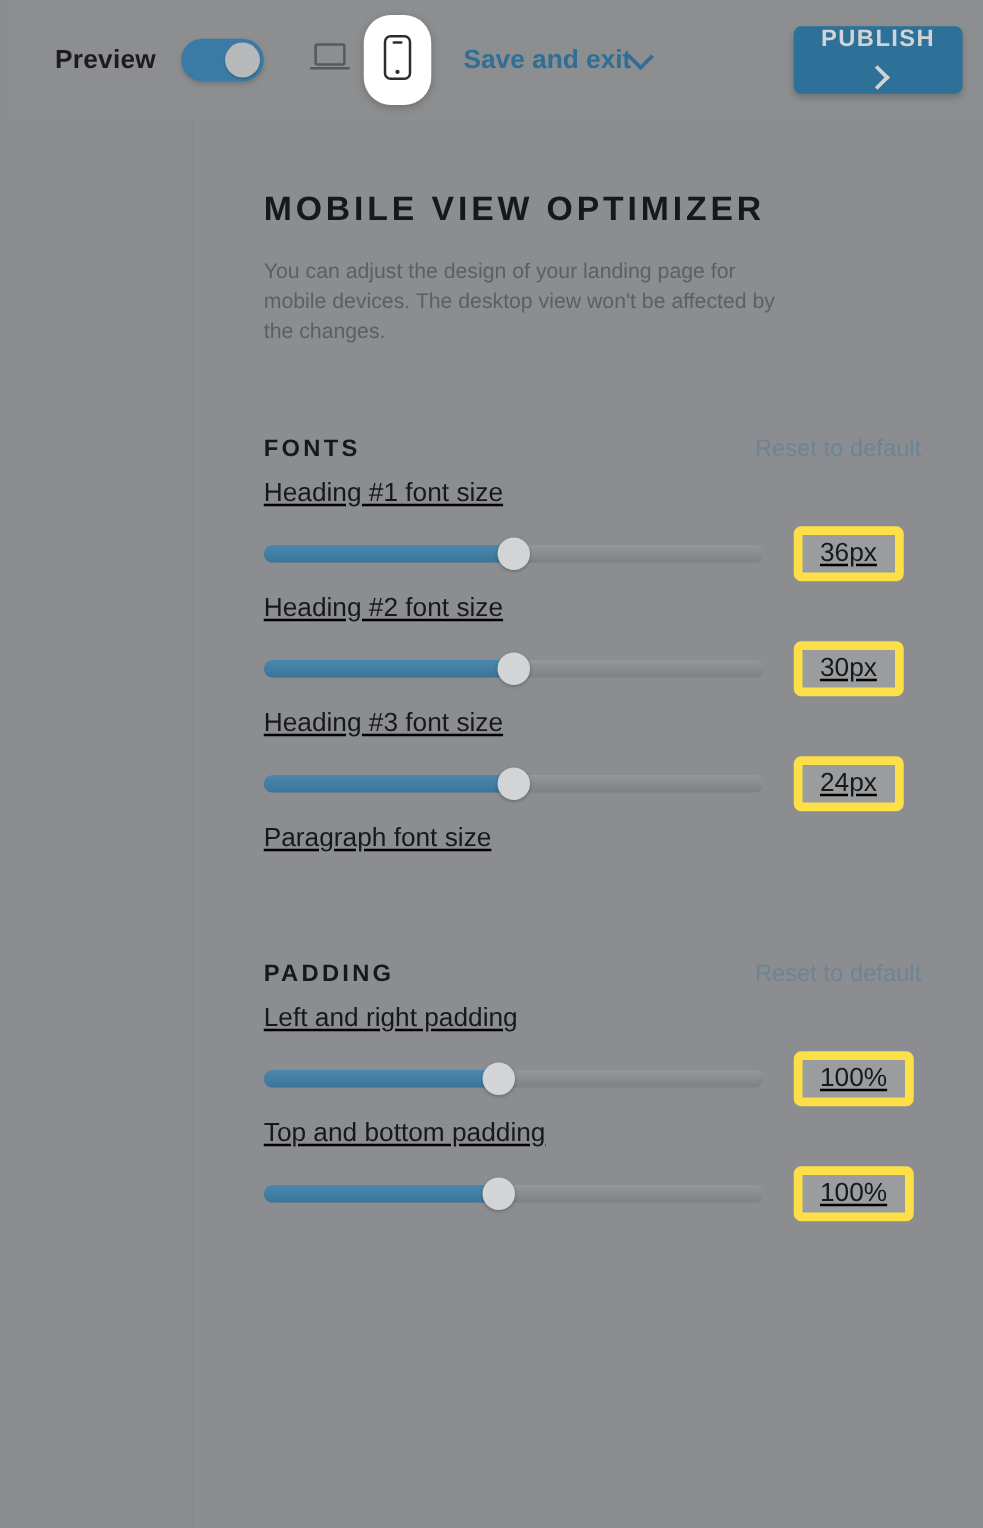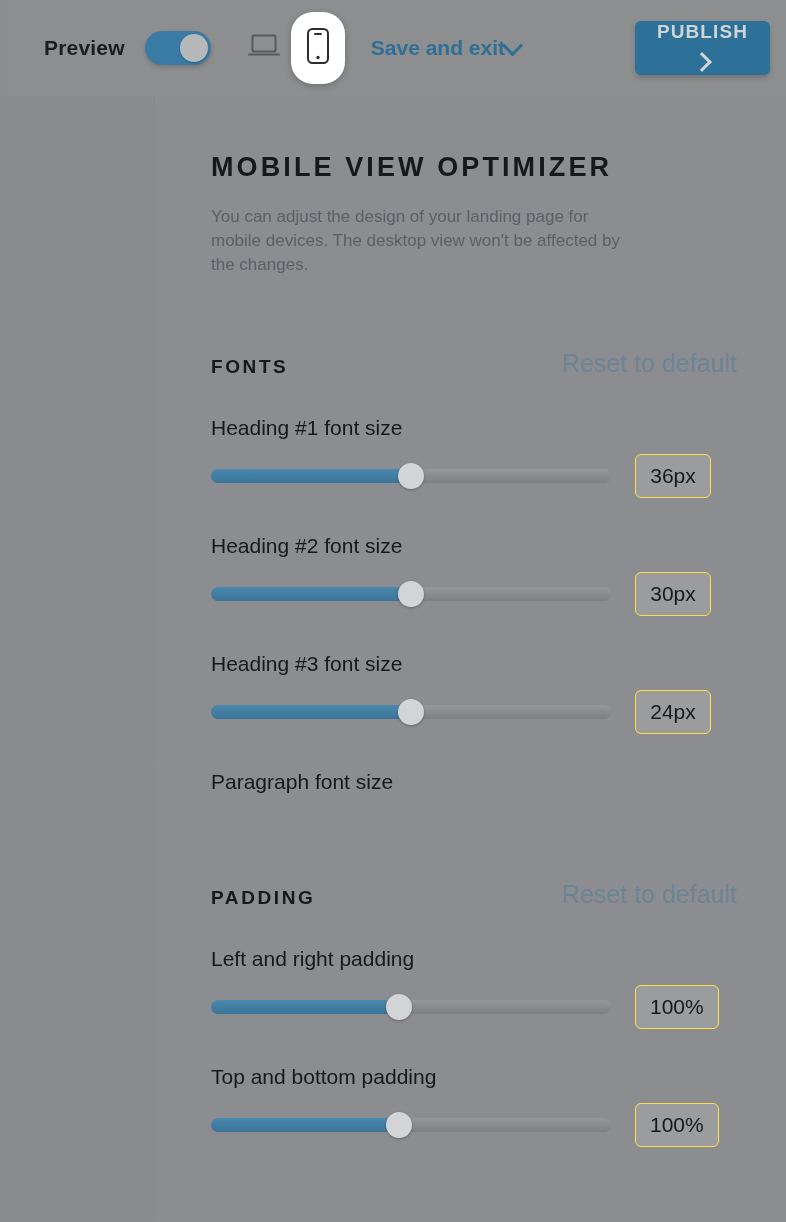--- a/index.html
+++ b/index.html
@@ -194,29 +194,30 @@
     width: 526px;
   }
   .section-title {
     font-size: 19px;
     font-weight: bold;
     letter-spacing: 2.6px;
     color: #17181a;
   }
   .reset-link {
     margin-left: auto;
-    font-size: 25px;
+    font-size: 19px;
     color: #6d8494;
     white-space: nowrap;
   }
 
   .field {
-    margin-top: 38px;
+    margin-top: 12px;
     width: 526px;
     position: relative;
+    text-decoration: underline;
   }
   .field-label {
     font-size: 21px;
     color: #17181a;
     margin-bottom: 16px;
   }
 
   .slider-row {
     display: flex;
     align-items: center;
@@ -247,21 +248,21 @@
     transform: translate(-50%, -50%);
     box-shadow: 0 1px 3px rgba(0,0,0,0.28);
   }
 
   .value-box {
     margin-left: 24px;
     min-width: 76px;
     height: 44px;
     border-radius: 6px;
     background: #9a9c9e;
-    border: 1px solid #fde047;
+    border: 7px solid #fde047;
     display: flex;
     align-items: center;
     justify-content: center;
     font-size: 21px;
     color: #17181a;
     padding: 0 14px;
     box-sizing: border-box;
     flex: none;
   }
 </style>

